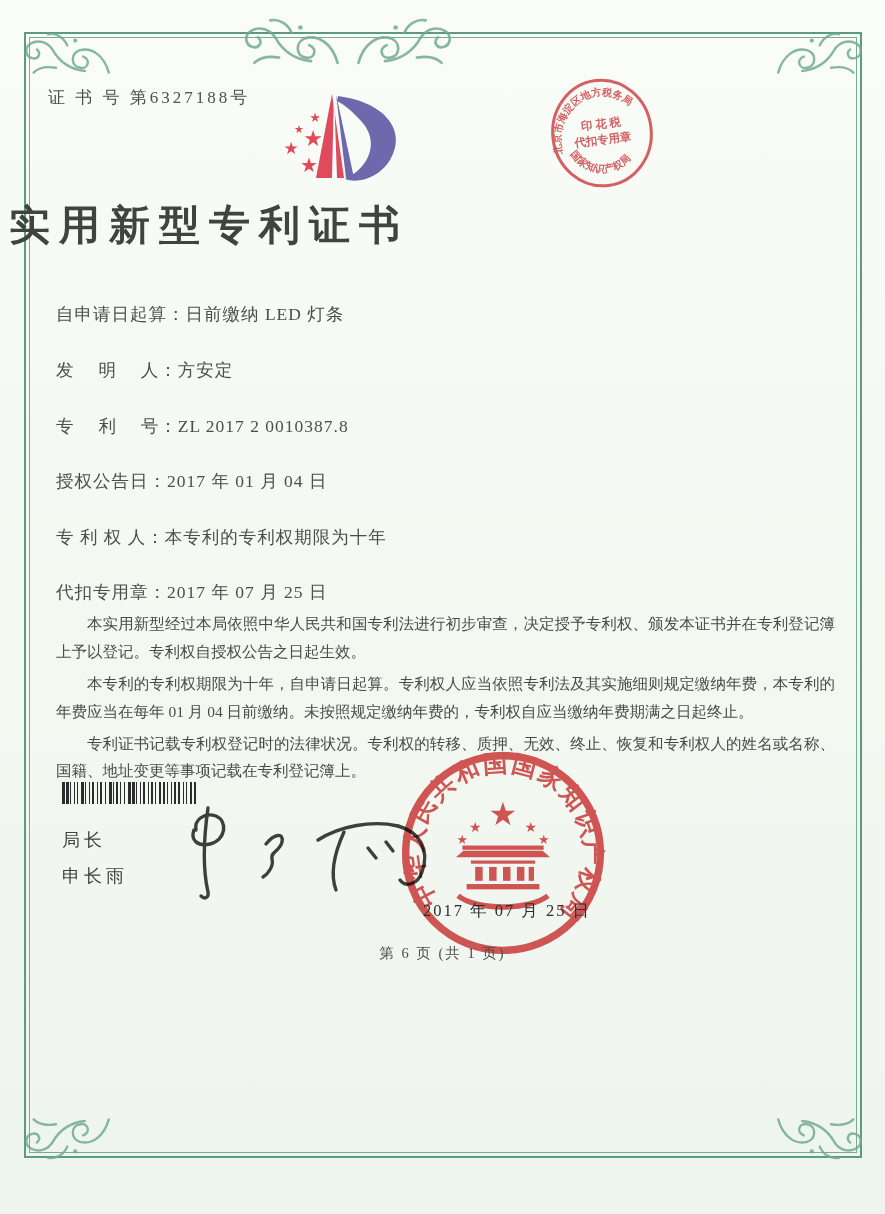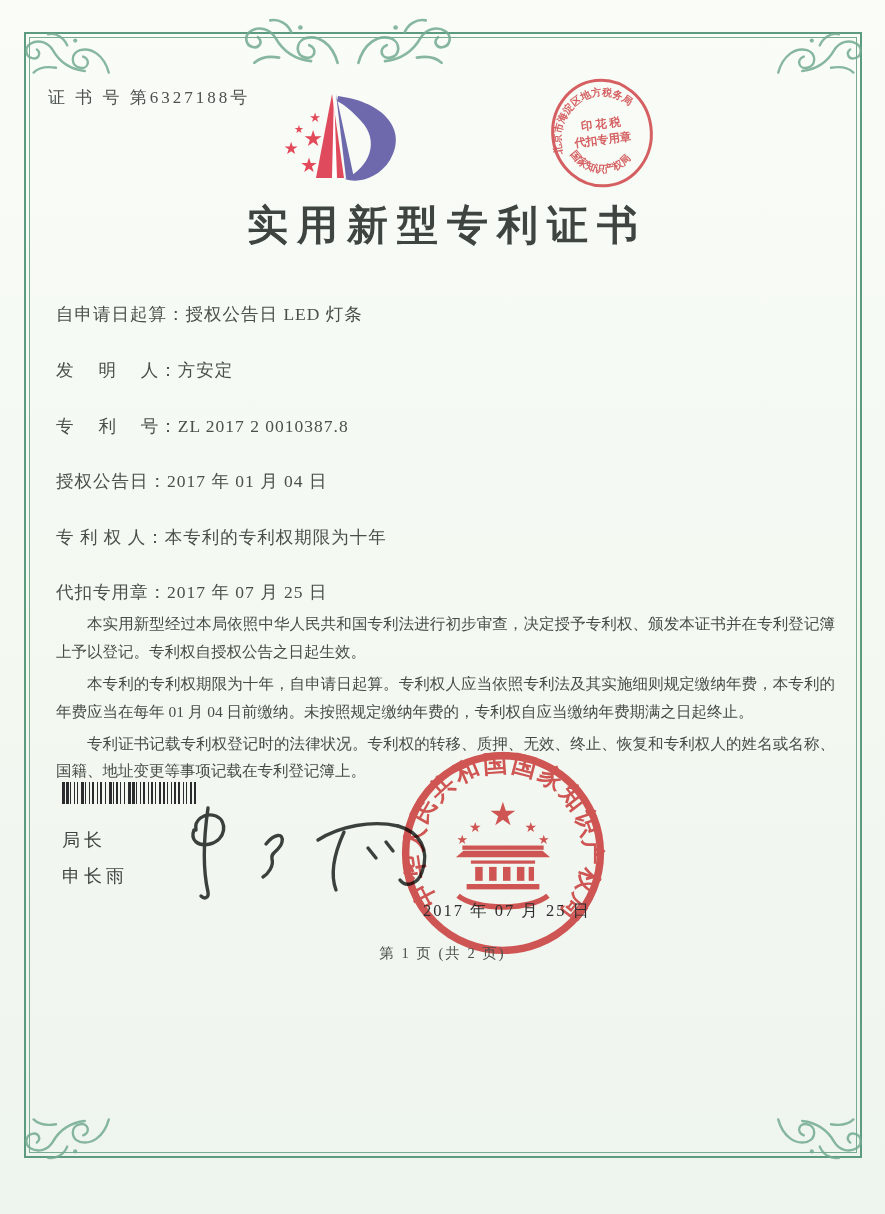--- a/index.html
+++ b/index.html
@@ -11,21 +11,21 @@
   .f3{position:absolute;inset:0;border:26px solid;border-color:#ffffff #fbfbfb #f2f2f2 #fdfdfd;}
   .f4{position:absolute;inset:0;border:14px solid;border-color:#ebebeb #e0e0e0 #d5d5d5 #e5e5e5;}
   .f5{position:absolute;inset:0;border:24px solid;border-color:#ffffff #fcfcfc #f6f6f6 #fdfdfd;}
   .paper{position:absolute;inset:0;background:linear-gradient(180deg,#f9fcf7 0%,#f3f8f1 55%,#eef5ee 100%);}
   
   .rule{position:absolute;top:32px;left:24px;right:23px;bottom:56px;
         border:2px solid #5d9b7f;outline:1px solid #79ab91;outline-offset:-6px;pointer-events:none;}
   .orn{position:absolute;color:#74ab91;opacity:.85;pointer-events:none;}
   .certnum{position:absolute;left:48px;top:86px;font-size:17px;letter-spacing:3px;color:#4b514c;}
   .logo{position:absolute;left:258px;top:84px;width:170px;height:110px;}
-  .title{position:absolute;left:0;right:0;top:198px;text-align:center;font-size:41px;font-weight:600;
+  .title{position:absolute;left:0;right:0;top:198px;font-size:41px;font-weight:600;
          color:#3e443f;letter-spacing:9px;text-indent:9px;}
   .frow{position:absolute;left:56px;right:40px;font-size:17.5px;color:#4a4f4a;letter-spacing:1px;white-space:nowrap;}
   .frow .lab{color:#4a4f4a;}
   .paras{position:absolute;left:52px;right:46px;top:606px;font-size:15.5px;line-height:1.8;
          color:#474c47;text-align:justify;}
   .paras p{margin:4px;text-indent:2em;}
   .barcode{position:absolute;left:62px;top:782px;height:22px;width:196px;font-size:0;}
   .barcode i{display:inline-block;height:100%;background:transparent;}
   .barcode i.b{background:#2c2c2e;}
   .signer{position:absolute;left:62px;top:828px;font-size:18px;color:#3e443f;letter-spacing:4px;
@@ -111,21 +111,21 @@
       </text>
       <text fill="#d64a4f" font-size="11.5" font-weight="bold">
         <textPath href="#stBot" startOffset="6">国家知识产权局</textPath>
       </text>
       <text x="75" y="58" fill="#d64a4f" font-size="13" font-weight="bold" text-anchor="middle">印 花 税</text>
       <text x="75" y="76" fill="#d64a4f" font-size="13" font-weight="bold" text-anchor="middle">代扣专用章</text>
     </svg>
 
     <div class="title">实用新型专利证书</div>
 
-    <div class="frow" style="top:302px"><span class="lab">自申请日起算：</span><span>授权公告日 LED 灯条</span></div>
+    <div class="frow" style="top:302px"><span class="lab">自申请日起算：</span><span>日前缴纳 LED 灯条</span></div>
     <div class="frow" style="top:358px"><span class="lab">发　 明 　人：</span><span>方安定</span></div>
     <div class="frow" style="top:414px"><span class="lab">专　 利 　号：</span><span>ZL 2017 2 0010387.8</span></div>
     <div class="frow" style="top:469px"><span class="lab">授权公告日：</span><span>2017 年 01 月 04 日</span></div>
     <div class="frow" style="top:525px"><span class="lab">专 利 权 人：</span><span>本专利的专利权期限为十年</span></div>
     <div class="frow" style="top:580px"><span class="lab">代扣专用章：</span><span>2017 年 07 月 25 日</span></div>
 
     <div class="paras">
       <p>本实用新型经过本局依照中华人民共和国专利法进行初步审查，决定授予专利权、颁发本证书并在专利登记簿上予以登记。专利权自授权公告之日起生效。</p>
       <p>本专利的专利权期限为十年，自申请日起算。专利权人应当依照专利法及其实施细则规定缴纳年费，本专利的年费应当在每年 01 月 04 日前缴纳。未按照规定缴纳年费的，专利权自应当缴纳年费期满之日起终止。</p>
       <p>专利证书记载专利权登记时的法律状况。专利权的转移、质押、无效、终止、恢复和专利权人的姓名或名称、国籍、地址变更等事项记载在专利登记簿上。</p>
@@ -171,15 +171,15 @@
         <rect x="100" y="113" width="7" height="13"></rect>
           <rect x="113" y="113" width="7" height="13"></rect>
         <rect x="124" y="113" width="5" height="13"></rect>
         <rect x="66" y="129" width="68" height="5"></rect>
         <path d="M58,140 C75,154 125,154 142,140" fill="none" stroke="#d84b4b" stroke-width="5"></path>
       </g>
     </svg>
 
     <div class="sealdate">2017 年 07 月 25 日</div>
 
-    <div class="footer">第 1 页 (共 2 页)</div>
+    <div class="footer">第 6 页 (共 1 页)</div>
   </div>
 </div>
 
 </body></html>

